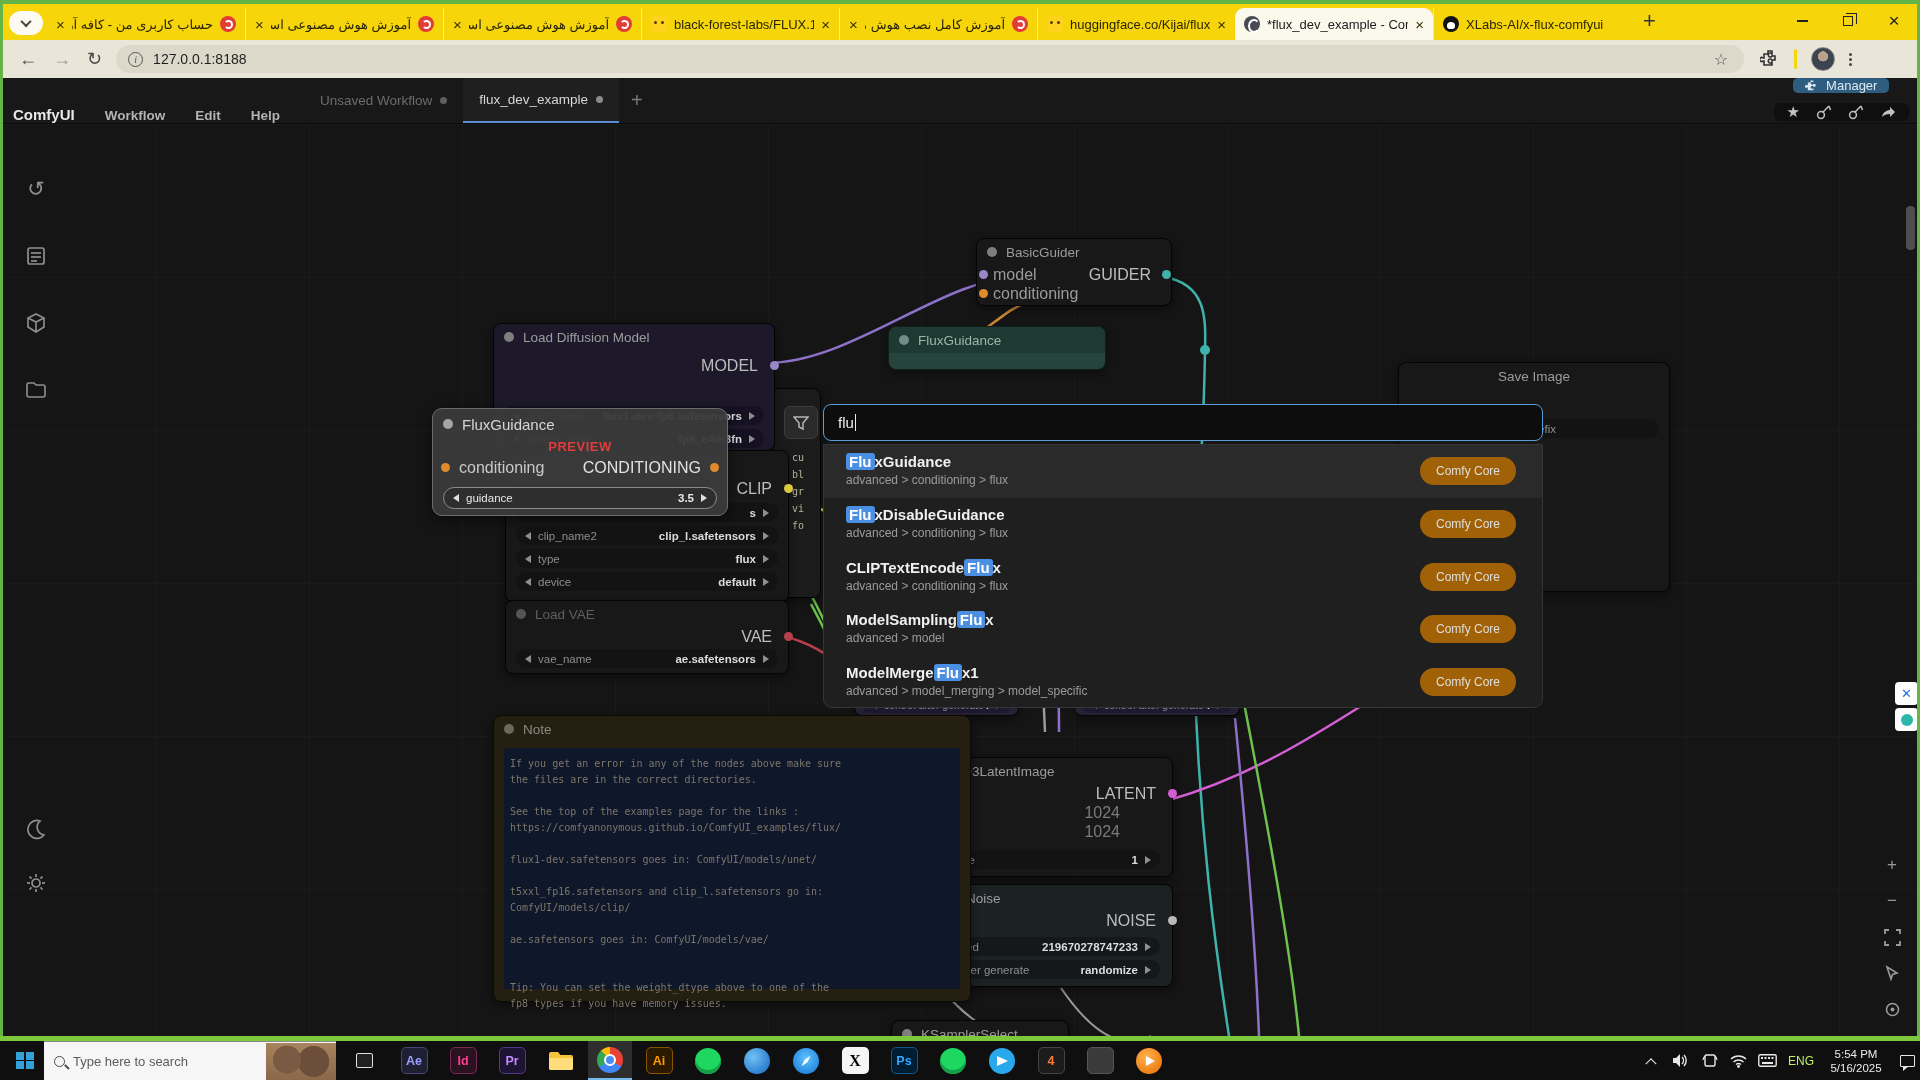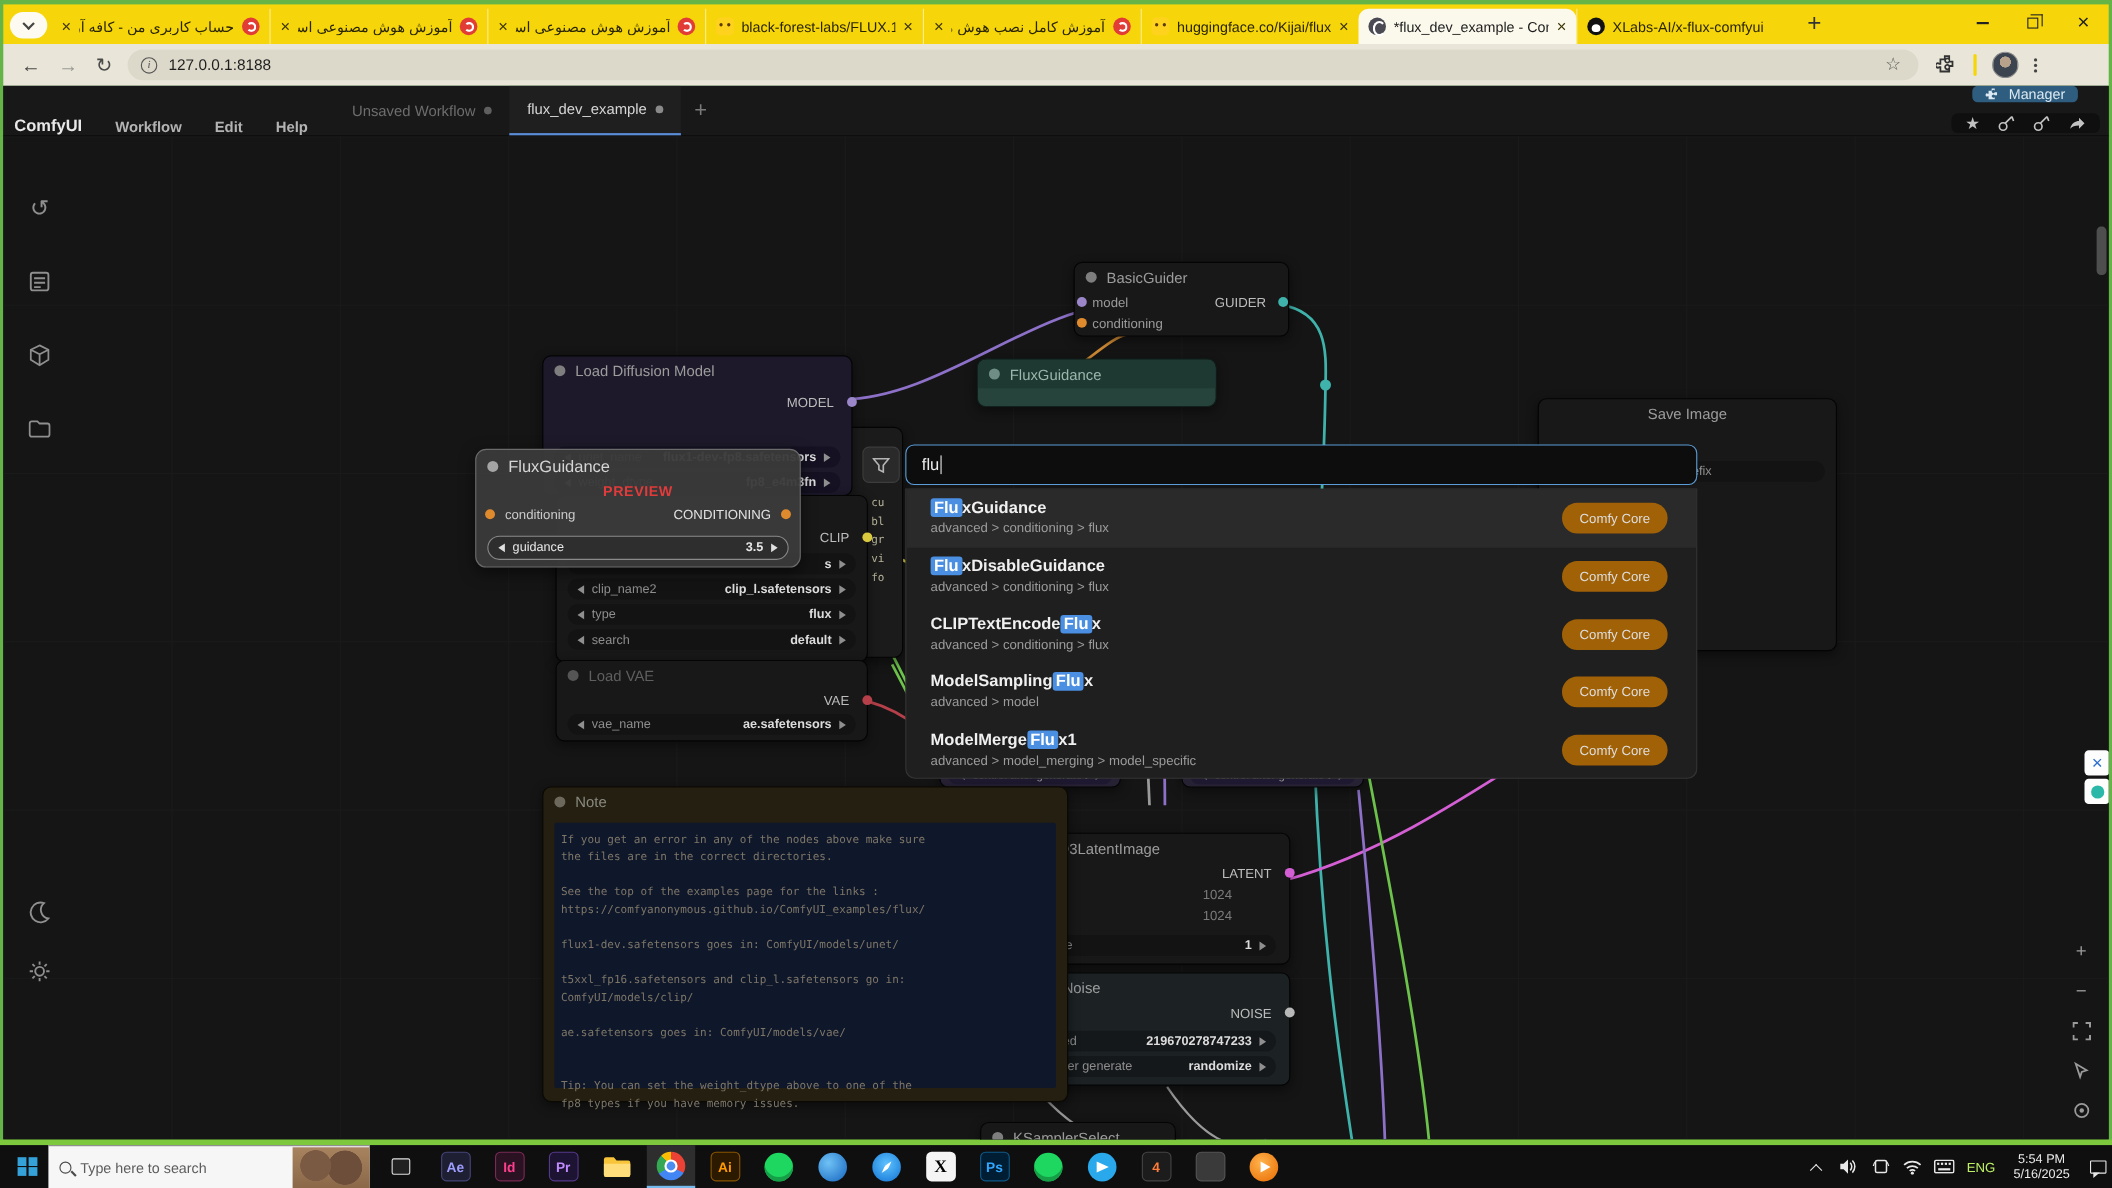--- a/index.html
+++ b/index.html
@@ -66,21 +66,21 @@
       #151515; }
   #edges { position:absolute; left:0; top:0; z-index:2; }
 
   
   .sidebar-ico { position:absolute; left:14px; width:38px; height:34px; display:flex; align-items:center; justify-content:center; color:#8f8f8f; font-size:21px; z-index:20; }
 
   
   .node { position:absolute; background:#181818; border:1px solid #040404; border-radius:8px; box-shadow:0 3px 10px rgba(0,0,0,.45); z-index:5; }
   .node-h { height:26px; display:flex; align-items:center; gap:9px; padding:0 10px; font-size:13.5px; color:#9c9c9c; }
   .cdot { width:10px; height:10px; border-radius:50%; background:#7e7e7e; flex:0 0 auto; }
-  .slot { position:relative; height:19px; display:flex; align-items:center; font-size:12px; color:#9a9a9a; }
+  .slot { position:relative; height:19px; display:flex; align-items:center; font-size:16px; color:#9a9a9a; }
   .slot .sdot { width:9px; height:9px; border-radius:50%; position:absolute; top:5px; }
   .out-label { position:absolute; right:16px; }
   .in-label { position:absolute; left:16px; }
   .widget { position:absolute; height:19px; background:#131313; border-radius:10px; display:flex; align-items:center; padding:0 9px; font-size:11.5px; color:#8e8e8e; }
   .widget .wname { margin-left:7px; }
   .widget .wval { margin-left:auto; margin-right:7px; color:#dcdcdc; font-weight:bold; }
   .arrL { width:0;height:0;border-top:4px solid transparent;border-bottom:4px solid transparent;border-right:6px solid #8f8f8f; }
   .arrR { width:0;height:0;border-top:4px solid transparent;border-bottom:4px solid transparent;border-left:6px solid #8f8f8f; }
   .purple-node { background:#272134; }
   .purple-node .widget { background:#1e1930; }
@@ -364,21 +364,21 @@
             <i class="arrR"></i>
         </div>
         <div class="widget" style="left:10px; right:10px; top:98px;">
           <i class="arrL"></i>
             <span class="wname">type</span>
           <span class="wval">flux</span>
             <i class="arrR"></i>
         </div>
         <div class="widget" style="left:10px; right:10px; top:121px;">
           <i class="arrL"></i>
-            <span class="wname">search</span>
+            <span class="wname">device</span>
           <span class="wval">default</span>
             <i class="arrR"></i>
         </div>
       </div>
 
       <div class="node" style="left:502px; top:476px; width:284px; height:74px;">
         <div class="node-h" style="color:#5f5f5f;">
             <i class="cdot" style="background:#555;"></i>
             <span>Load VAE</span>
           </div>

